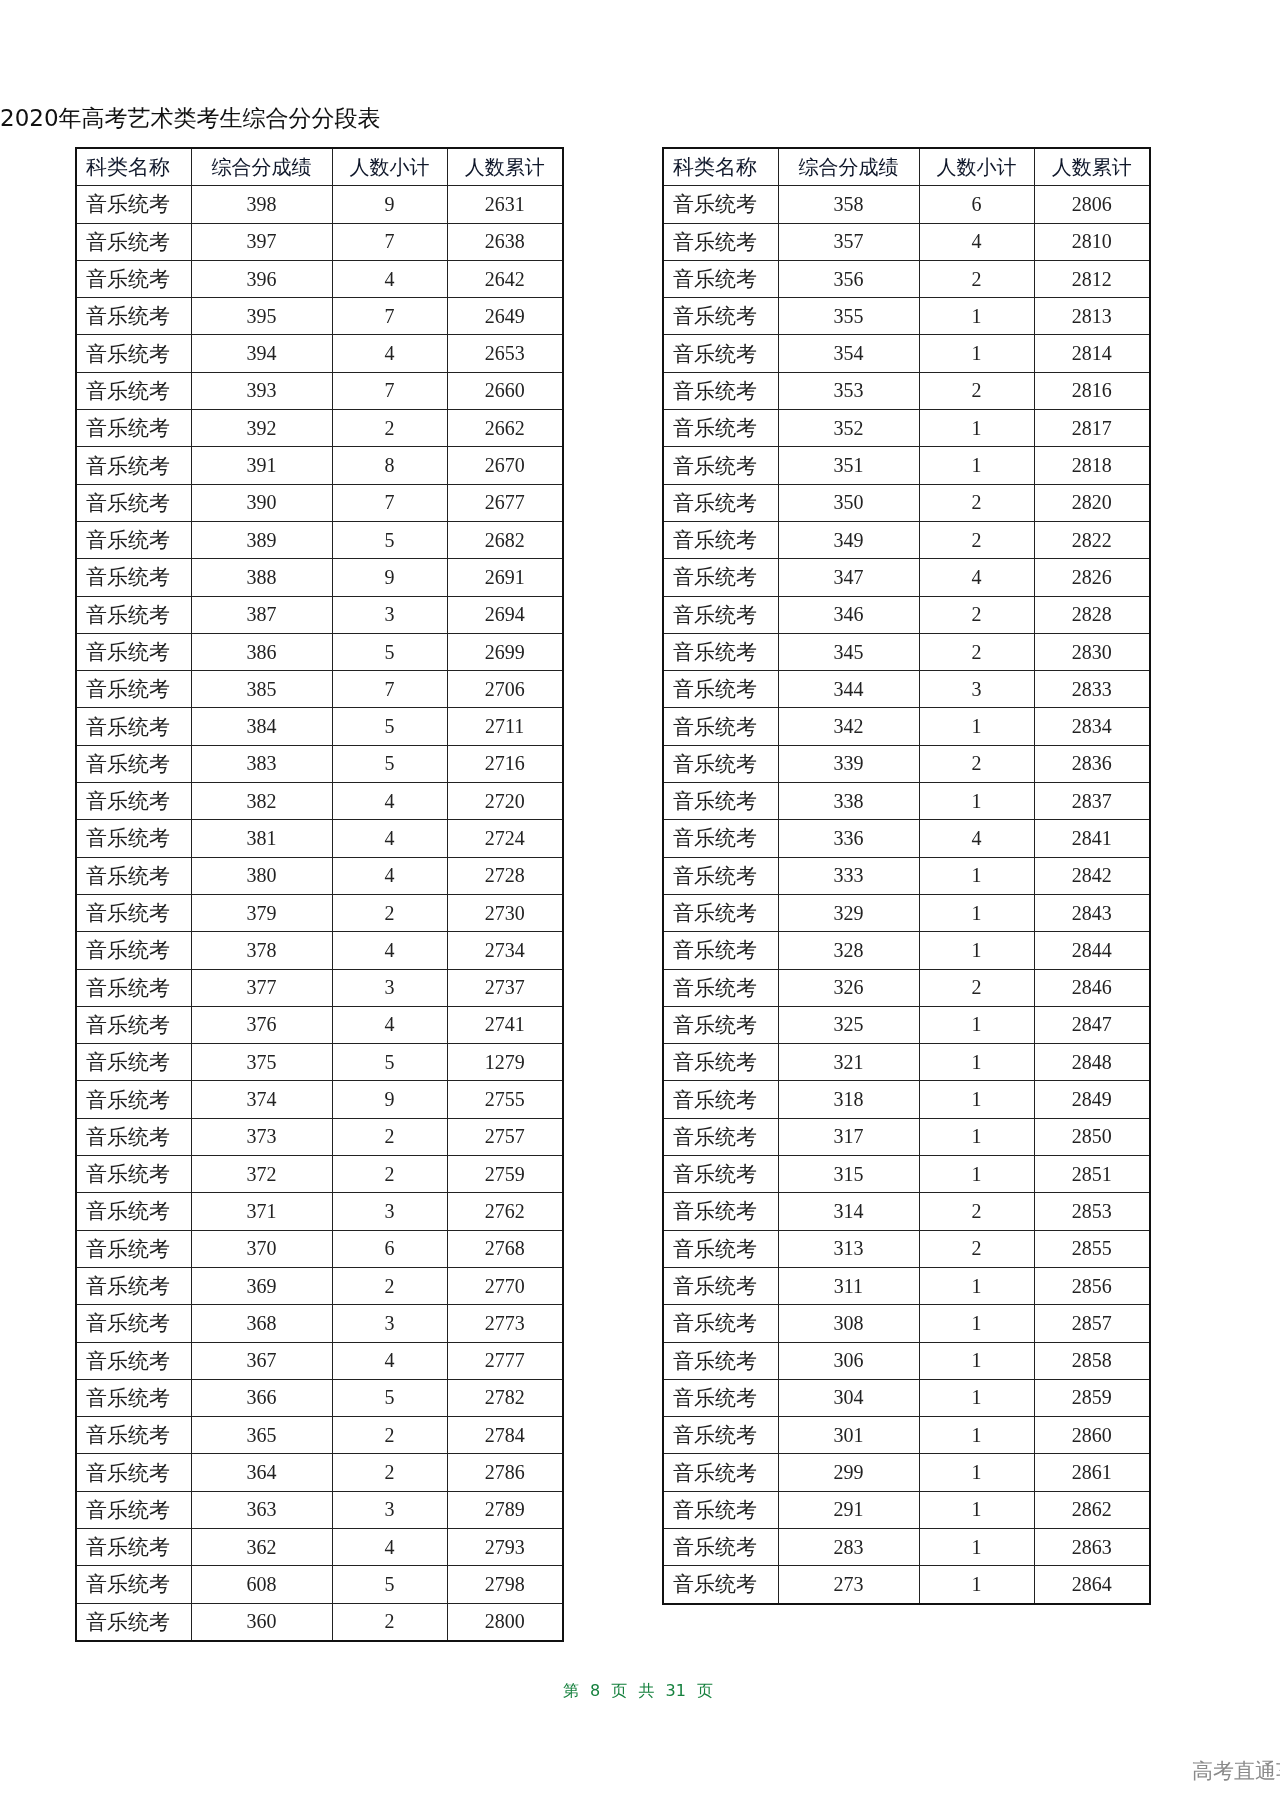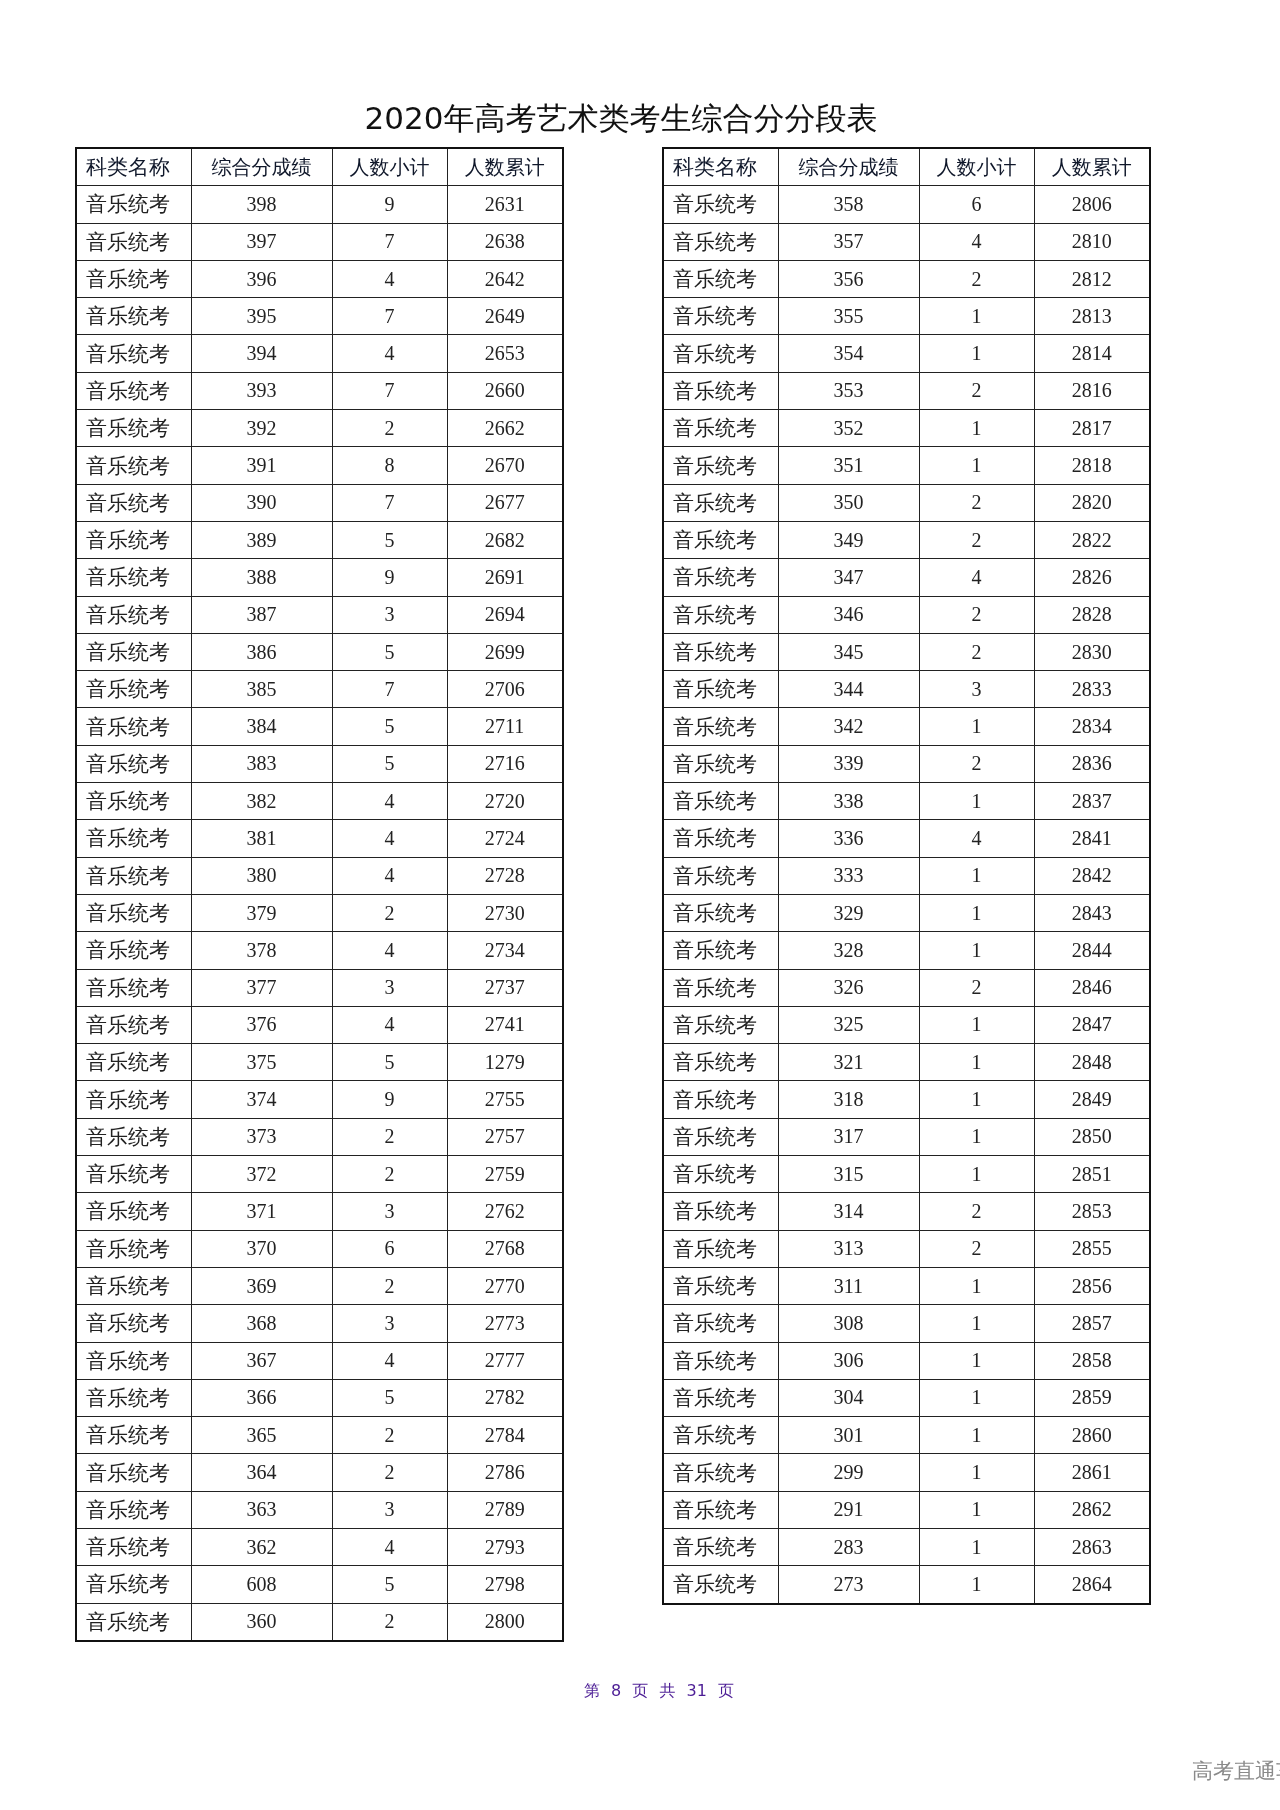--- a/index.html
+++ b/index.html
@@ -1,23 +1,23 @@
 <!DOCTYPE html>
 <html><head>
 <meta charset="utf-8">
 <style>
   html, body { margin: 0; padding: 0; background: #ffffff; }
   body {
     width: 1280px; height: 1810px; position: relative; overflow: hidden;
     font-family: "DejaVu Serif", "Liberation Serif", serif; color: #111;
   }
   .title {
-    position: absolute; left: 0; width: 1242px; top: 98px; text-align: center;
+    position: absolute; left: 0; width: 1242px; top: 98px; 
     font-family: "DejaVu Sans", "Liberation Sans", sans-serif;
-    font-size: 31px; line-height: 40px; color: #111;
+    font-size: 23px; line-height: 40px; color: #111;
   }
   table.score-table {
     position: absolute; top: 147px; border-collapse: collapse;
     border: 2px solid #111; table-layout: fixed;
   }
   table.score-table td, table.score-table th {
     border: 1.5px solid #222; height: 36.3px; padding: 0;
     font-weight: normal; font-size: 20px; text-align: center; vertical-align: middle;
     font-family: "Liberation Serif", "DejaVu Serif", serif; color: #222;
     white-space: nowrap; overflow: hidden;
@@ -28,22 +28,22 @@
   }
   table.score-table td.cat, table.score-table th.cat {
     text-align: left; padding-left: 9px;
     font-family: "DejaVu Sans", "Liberation Sans", sans-serif; font-size: 21px;
   }
   #table-left { left: 75px; width: 487px; }
   #table-right { left: 662px; width: 486px; }
   col.c1 { width: 115px; } col.c2 { width: 141px; } col.c3 { width: 115px; } col.c4 { width: 116px; }
   .footer {
     position: absolute; top: 1681px; left: 563px; width: 155px;
-    font-family: "DejaVu Sans", "Liberation Sans", sans-serif; font-size: 16px; color: #4c1d95;
-    word-spacing: 6px; white-space: nowrap; margin-left: 21px;
+    font-family: "DejaVu Sans", "Liberation Sans", sans-serif; font-size: 16px; color: #15803d;
+    word-spacing: 6px; white-space: nowrap;
   }
   .watermark {
     position: absolute; top: 1757px; left: 1192px;
     font-family: "DejaVu Sans", "Liberation Sans", sans-serif; font-size: 21px; color: #8a8a8a;
     letter-spacing: 0px; white-space: nowrap;
   }
 </style>
 </head>
 <body>
 

